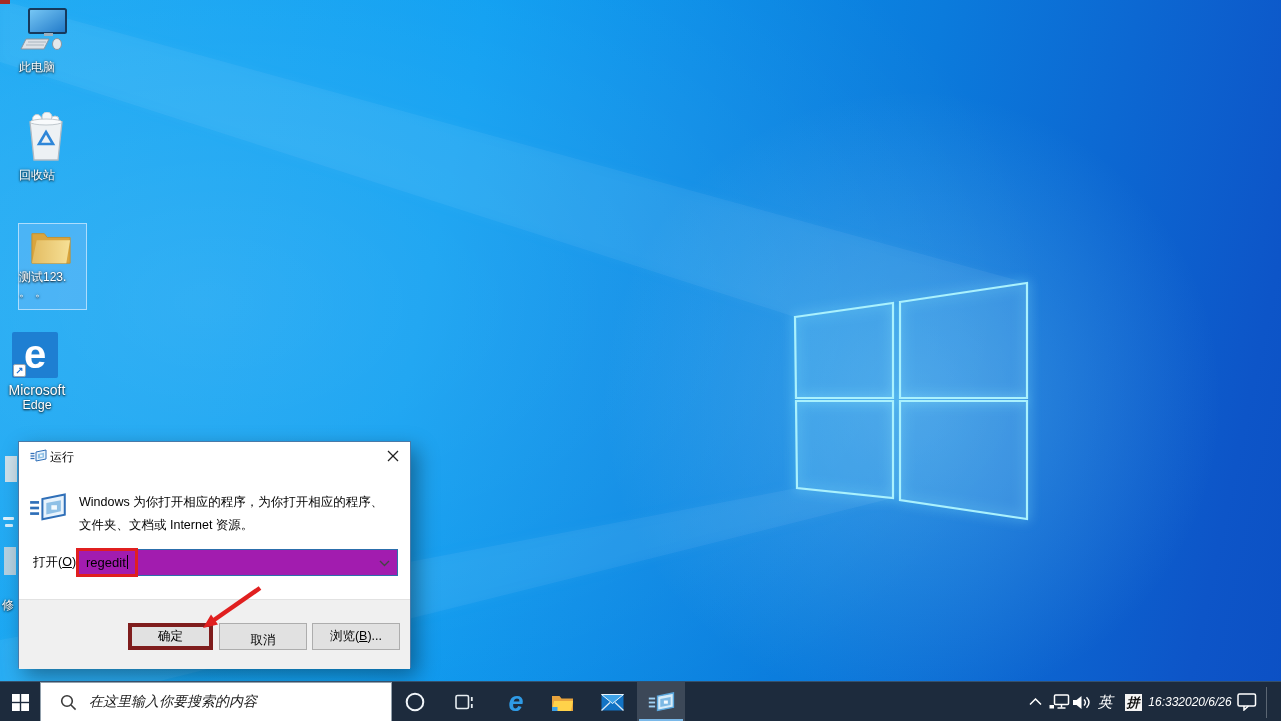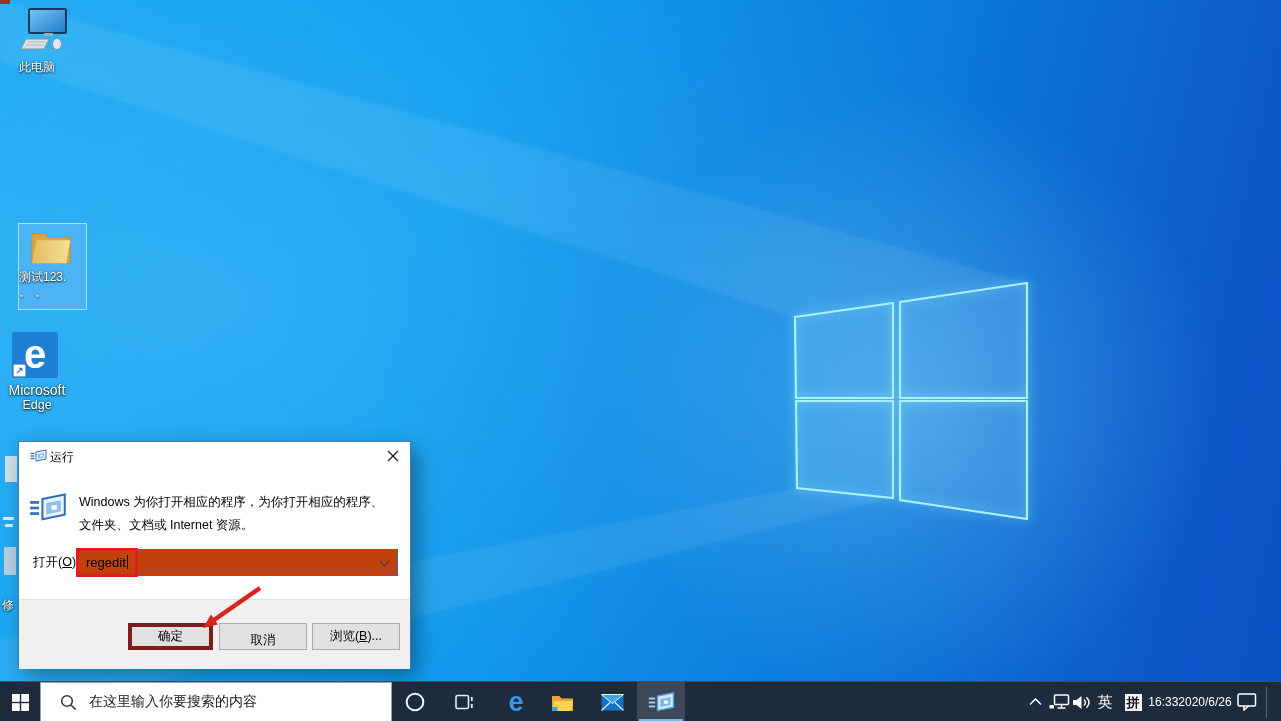--- a/index.html
+++ b/index.html
@@ -35,39 +35,39 @@
             border:1px solid #4a7aa8; box-shadow:6px 8px 20px rgba(0,0,0,.38); z-index:10; font-size:12.5px; color:#000; }
   .titlebar { position:absolute; left:0; top:0; width:100%; height:28px; background:#fff; }
   .title-icon { position:absolute; left:11px; top:7px; }
   .title-text { position:absolute; left:31px; top:7px; font-size:12px; }
   .close-btn { position:absolute; right:0; top:0; width:34px; height:28px; display:flex; align-items:center; justify-content:center; }
   .dlg-body { position:absolute; left:0; top:28px; width:100%; height:129px; background:#fff; }
   .msg-icon { position:absolute; left:10px; top:22px; }
   .desc { position:absolute; left:60px; top:21px; width:320px; line-height:23px; }
   .open-label { position:absolute; left:14px; top:84px; }
   .mn { text-decoration:underline; }
-  .combo { position:absolute; left:59px; top:79px; width:320px; height:27px; background:#c2410c; border:1px solid #2c6fac; }
+  .combo { position:absolute; left:59px; top:79px; width:320px; height:27px; background:#a21caf; border:1px solid #2c6fac; }
   .combo-text { position:absolute; left:7px; top:5px; font-size:13px; }
   .caret { display:inline-block; width:1.5px; height:14px; background:#000; margin-left:1px; vertical-align:-2px; }
   .combo-arrow { position:absolute; right:7px; top:10px; }
   .dlg-footer { position:absolute; left:0; top:157px; width:100%; height:70px; background:#f0f0f0; border-top:1px solid #e2e2e2; }
   .btn { position:absolute; top:23px; height:27px; background:#e1e1e1; border:1px solid #adadad;
          display:flex; align-items:center; justify-content:center; font-size:12.5px; }
   .btn-ok { left:109px; width:85px; border:4px solid #7f1d1d; }
   .btn-cancel { left:200px; width:88px;align-items:flex-end; }
   .btn-browse { left:293px; width:88px; }
 
   
   .anno-rect { position:absolute; left:76px; top:548px; width:62px; height:29px; border:3px solid #e01f1f; z-index:20; pointer-events:none; }
   .anno-arrow { position:absolute; left:0; top:0; z-index:20; pointer-events:none; }
   .corner-mark { position:absolute; left:0; top:0; width:10px; height:4px; background:#a82c24; z-index:5; }
 
   
   .taskbar { position:absolute; left:0; bottom:0; width:1281px; height:40px; background:#1d2b3d;
-             border-top:1px solid #35506b; z-index:30; }
+             border-top:1px solid #35506b; z-index:30;font-style:italic; }
   .tb-item { position:absolute; top:0; height:40px; display:flex; align-items:center; justify-content:center; }
   .start { left:0; width:40px; }
   .searchbox { position:absolute; left:40px; top:0; width:352px; height:40px; background:#fff;
                border:1px solid #93a1ad; display:flex; align-items:center; }
   .search-text { margin-left:12px; font-size:14px; color:#1b1b1b; }
   .search-glyph { margin-left:19px; }
   .cortana { left:394px; width:42px; }
   .taskview { left:443px; width:42px; }
   .edge-tb { left:495px; width:42px; color:#2f9be6; font-size:27px; font-weight:bold; }
   .explorer { left:541px; width:42px; }
@@ -113,20 +113,31 @@
       <rect x="9" y="1" width="37" height="24" rx="1.5" fill="url(#scr)" stroke="#16395c" stroke-width="2"></rect>
       <rect x="24" y="25" width="9" height="3" fill="#9ab0c0"></rect>
       <path d="M1 41 L6 31 H29 L24 41 Z" fill="#dde2e7" stroke="#8795a2" stroke-width="1"></path>
       <line x1="8" y1="34" x2="26" y2="34" stroke="#aab6c0" stroke-width="1"></line>
       <line x1="6" y1="37" x2="24" y2="37" stroke="#aab6c0" stroke-width="1"></line>
       <ellipse cx="37" cy="36" rx="4.5" ry="5.5" fill="#e3e8ec" stroke="#8795a2" stroke-width="1"></ellipse>
     </svg>
     <div class="dlabel" style="margin-top:2px">此电脑</div>
   </div>
 
+  <div class="dicon" style="left:0;top:112px;">
+    <svg width="40" height="50" viewBox="0 0 40 50" style="margin-left:17px">
+      <circle cx="11" cy="7" r="4.5" fill="#fbfcfd" stroke="#c4cbd1" stroke-width="1"></circle>
+      <circle cx="21" cy="5" r="5" fill="#f2f5f7" stroke="#c4cbd1" stroke-width="1"></circle>
+      <circle cx="29" cy="8" r="4" fill="#fbfcfd" stroke="#c4cbd1" stroke-width="1"></circle>
+      <path d="M4 10 L36 10 L32 48 L8 48 Z" fill="#edf1f4" stroke="#b2bac2" stroke-width="1.3"></path>
+      <ellipse cx="20" cy="10" rx="16" ry="3" fill="#f8fafc" stroke="#c0c8ce" stroke-width="1"></ellipse>
+      <path d="M20 20 l7 12 h-14 Z" fill="none" stroke="#2e86d8" stroke-width="2.6"></path>
+    </svg>
+    <div class="dlabel" style="margin-top:2px">回收站</div>
+  </div>
 
   <div class="sel-box">
     <svg width="42" height="38" viewBox="0 0 44 38" style="margin-left:11px;margin-top:4px">
       <defs>
           <linearGradient id="fldg" x1="0" y1="0" x2="1" y2="0">
         <stop offset="0" stop-color="#e3bc62"></stop>
             <stop offset="1" stop-color="#f6e096"></stop>
           </linearGradient>
         </defs>
       <path d="M2 5 h13 l3 4 h24 v27 h-40 Z" fill="#d9a53e" stroke="#c3912f" stroke-width="1"></path>

